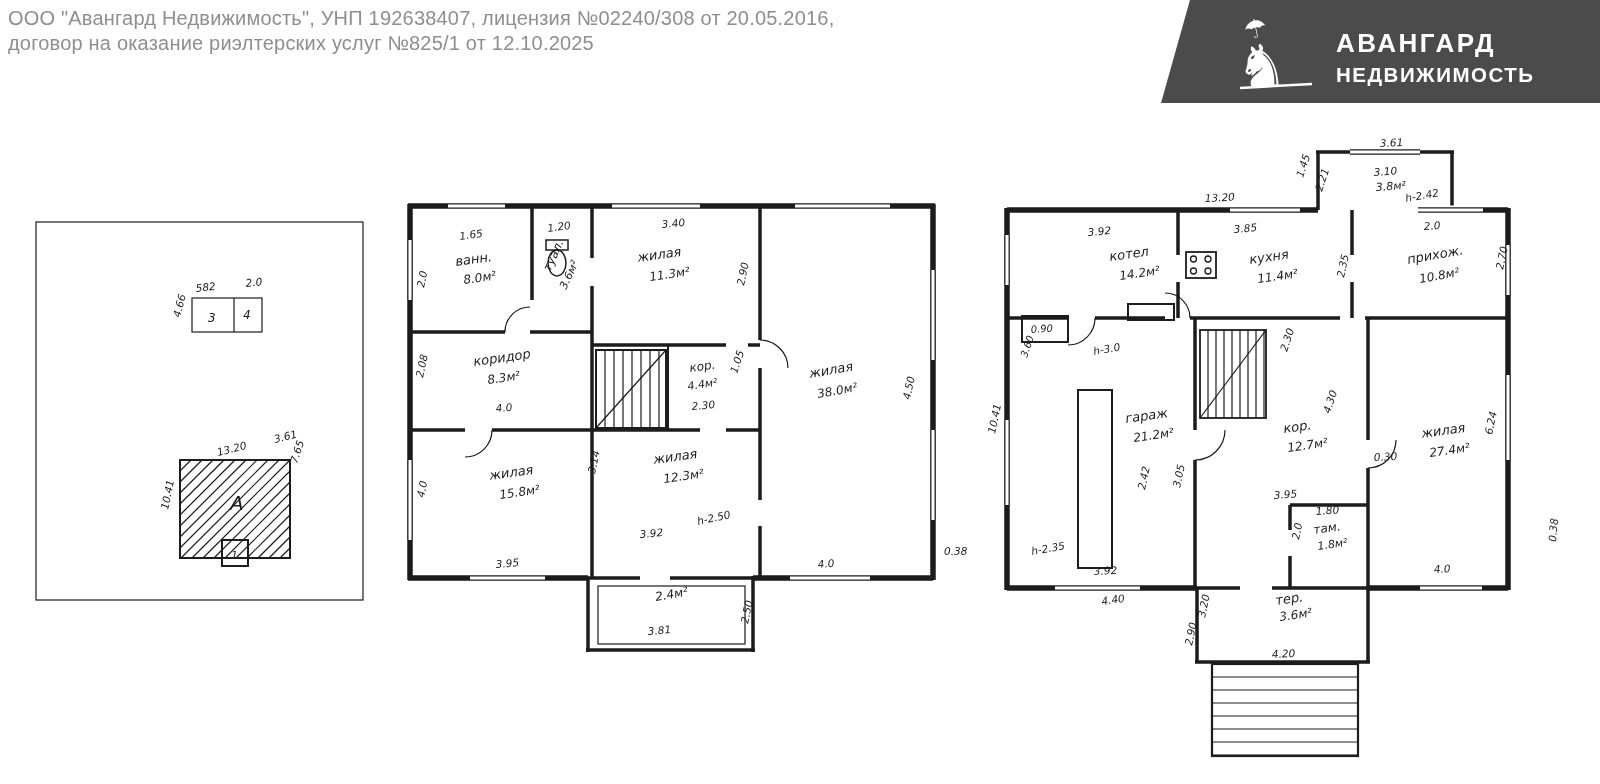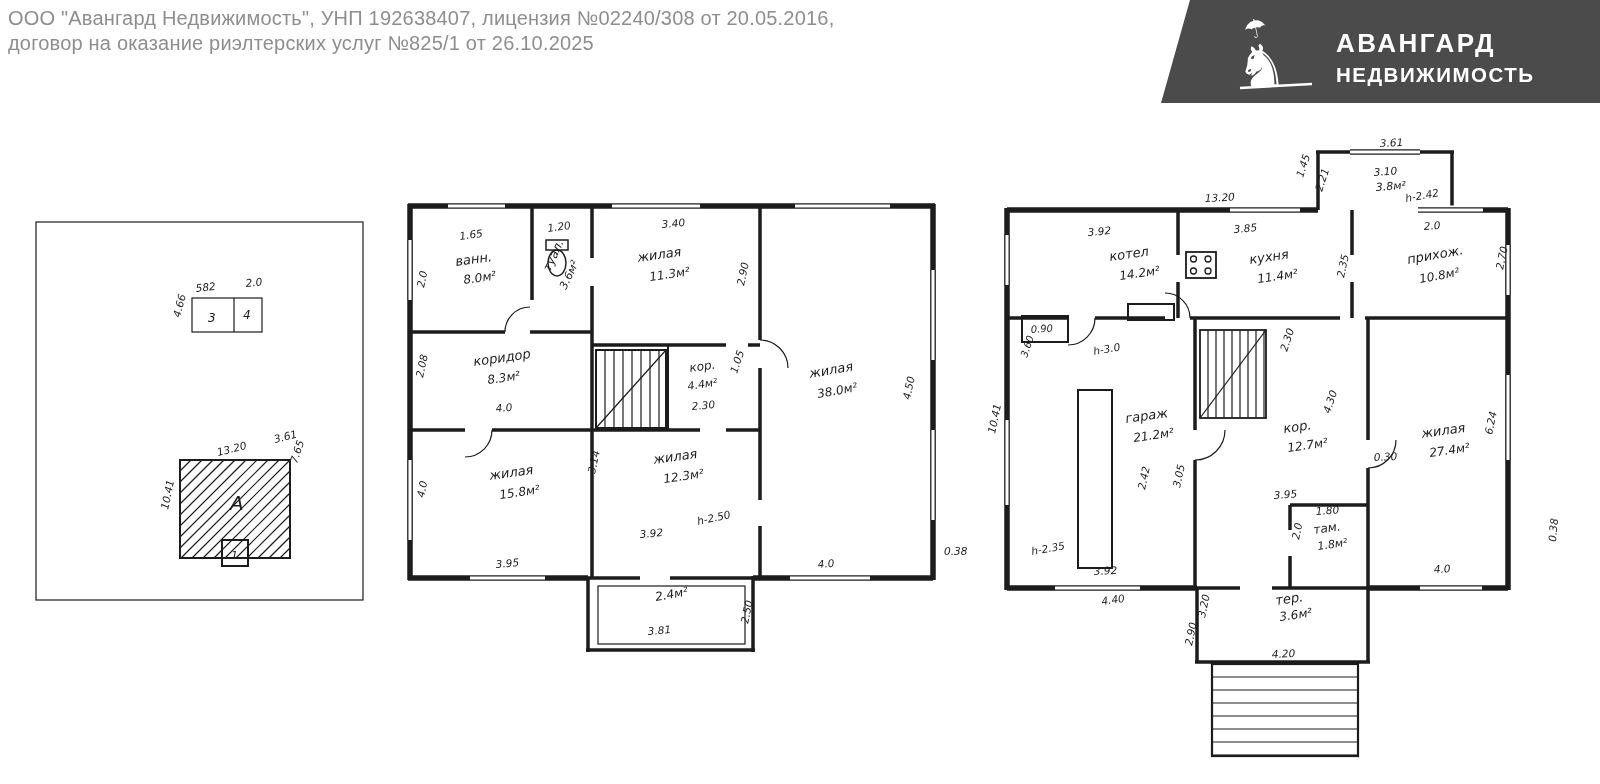--- a/index.html
+++ b/index.html
@@ -31,21 +31,21 @@
                     font-family:"Liberation Sans", sans-serif; }
   text.logo-glyph { fill:#ffffff; font-family:"DejaVu Sans", sans-serif; }
 </style>
 </head>
 <body>
 
 <div class="page">
 
   <div class="header">
     <div>ООО "Авангард Недвижимость", УНП 192638407, лицензия №02240/308 от 20.05.2016,</div>
-    <div>договор на оказание риэлтерских услуг №825/1 от 26.10.2025</div>
+    <div>договор на оказание риэлтерских услуг №825/1 от 12.10.2025</div>
   </div>
 
   <svg class="canvas" width="1600" height="784" viewBox="0 0 1600 784">
 
     <g>
       <polygon class="logo-poly" points="1190,0 1600,0 1600,103 1161,103"></polygon>
       <g>
         <text x="1246" y="40" font-size="26" class="logo-glyph" transform="rotate(-12 1246 40)">☂</text>
         <text x="1236" y="86" font-size="58" class="logo-glyph">♞</text>
         <line x1="1240" y1="88" x2="1312" y2="84" stroke="#ffffff" stroke-width="2.5"></line>

